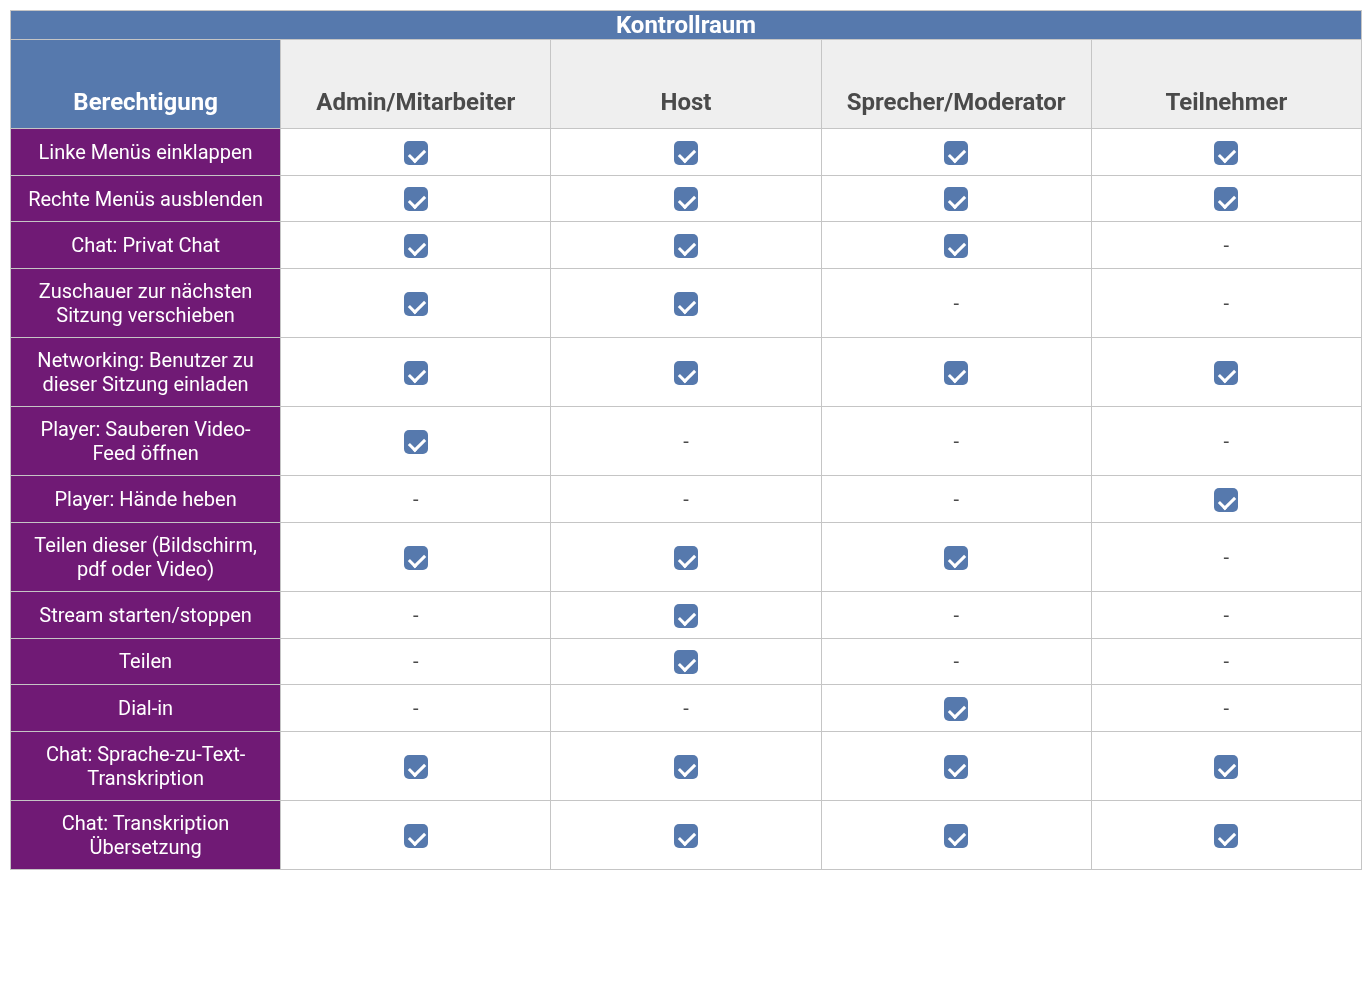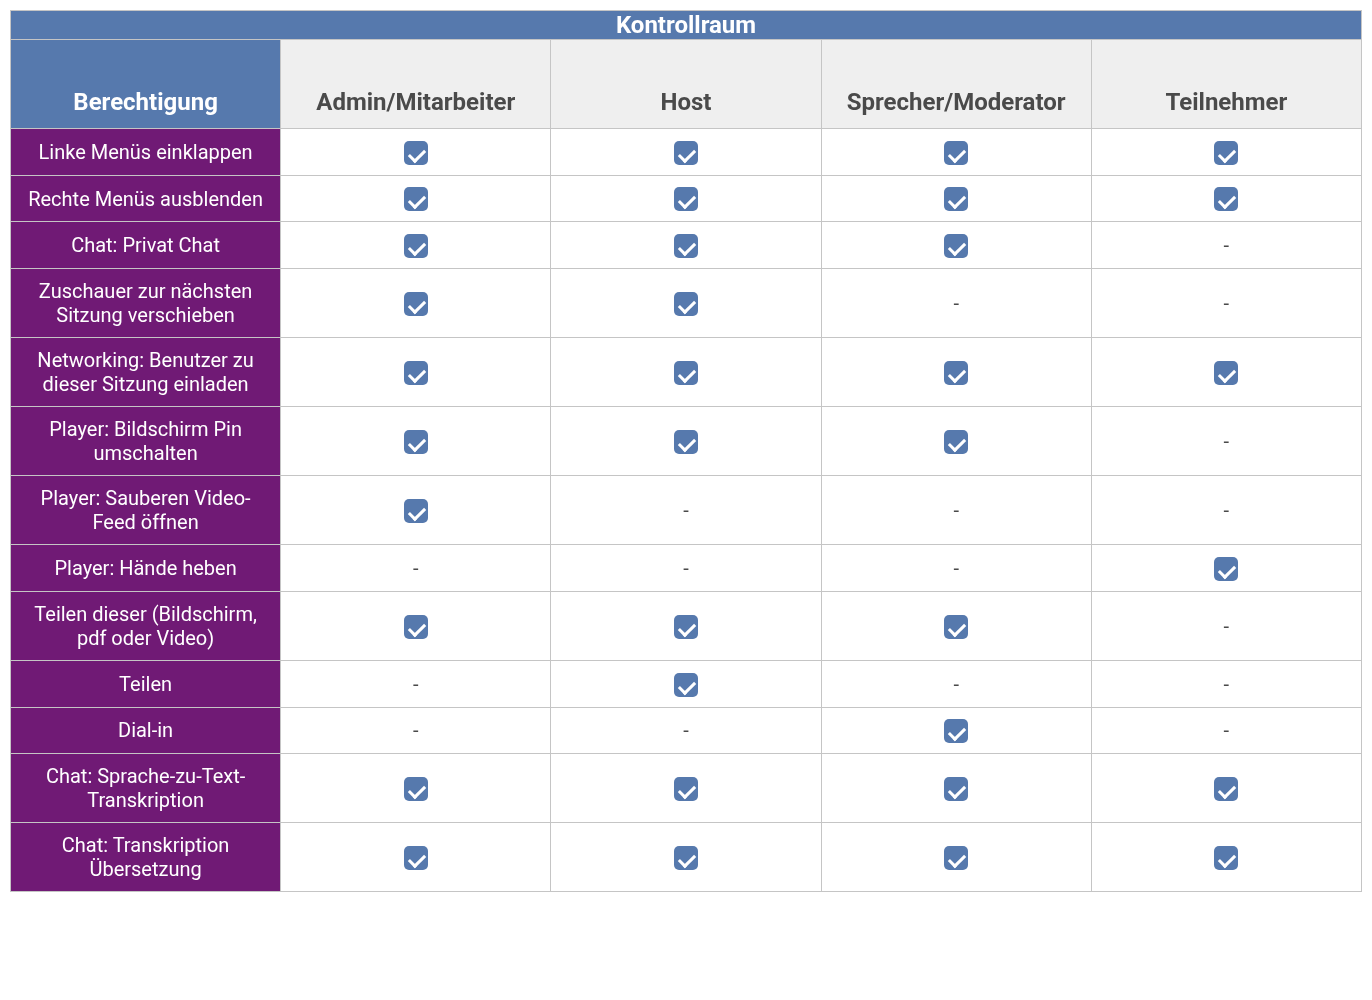--- a/index.html
+++ b/index.html
@@ -128,45 +128,45 @@
         <td><span class="dash">-</span></td>
       </tr>
       <tr class="data-row">
         <td class="perm-label">Networking: Benutzer zu dieser Sitzung einladen</td>
         <td><span class="check"></span></td>
         <td><span class="check"></span></td>
         <td><span class="check"></span></td>
         <td><span class="check"></span></td>
       </tr>
       <tr class="data-row">
-        <td class="perm-label">Player: Bildschirm Pin umschalten</td>
-        <td><span class="check"></span></td>
-        <td><span class="check"></span></td>
-        <td><span class="check"></span></td>
-        <td><span class="dash">-</span></td>
-      </tr>
-      <tr class="data-row">
         <td class="perm-label">Player: Sauberen Video-Feed öffnen</td>
         <td><span class="check"></span></td>
         <td><span class="dash">-</span></td>
         <td><span class="dash">-</span></td>
         <td><span class="dash">-</span></td>
       </tr>
       <tr class="data-row">
         <td class="perm-label">Player: Hände heben</td>
         <td><span class="dash">-</span></td>
         <td><span class="dash">-</span></td>
         <td><span class="dash">-</span></td>
         <td><span class="check"></span></td>
       </tr>
       <tr class="data-row">
         <td class="perm-label">Teilen dieser (Bildschirm, pdf oder Video)</td>
         <td><span class="check"></span></td>
         <td><span class="check"></span></td>
         <td><span class="check"></span></td>
+        <td><span class="dash">-</span></td>
+      </tr>
+      <tr class="data-row">
+        <td class="perm-label">Stream starten/stoppen</td>
+        <td><span class="dash">-</span></td>
+        <td><span class="check"></span></td>
+        <td><span class="dash">-</span></td>
         <td><span class="dash">-</span></td>
       </tr>
       <tr class="data-row">
         <td class="perm-label">Teilen</td>
         <td><span class="dash">-</span></td>
         <td><span class="check"></span></td>
         <td><span class="dash">-</span></td>
         <td><span class="dash">-</span></td>
       </tr>
       <tr class="data-row">

